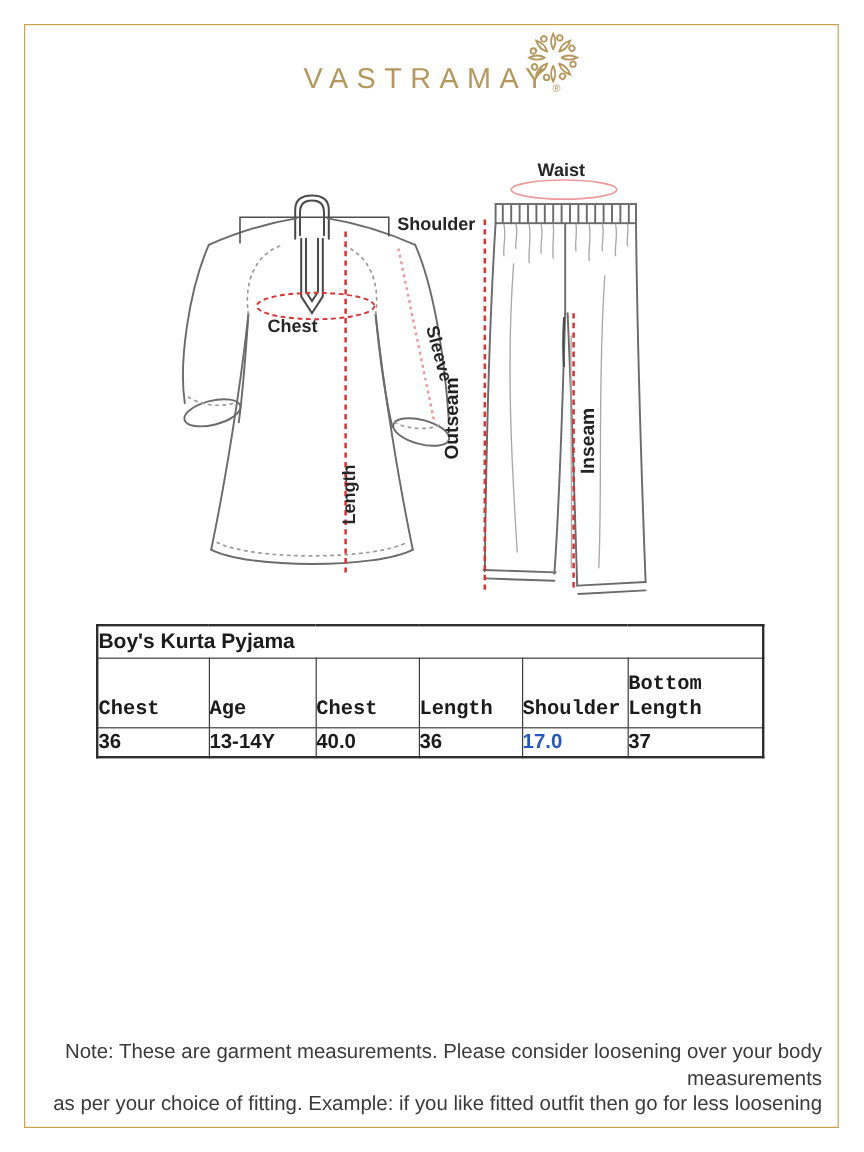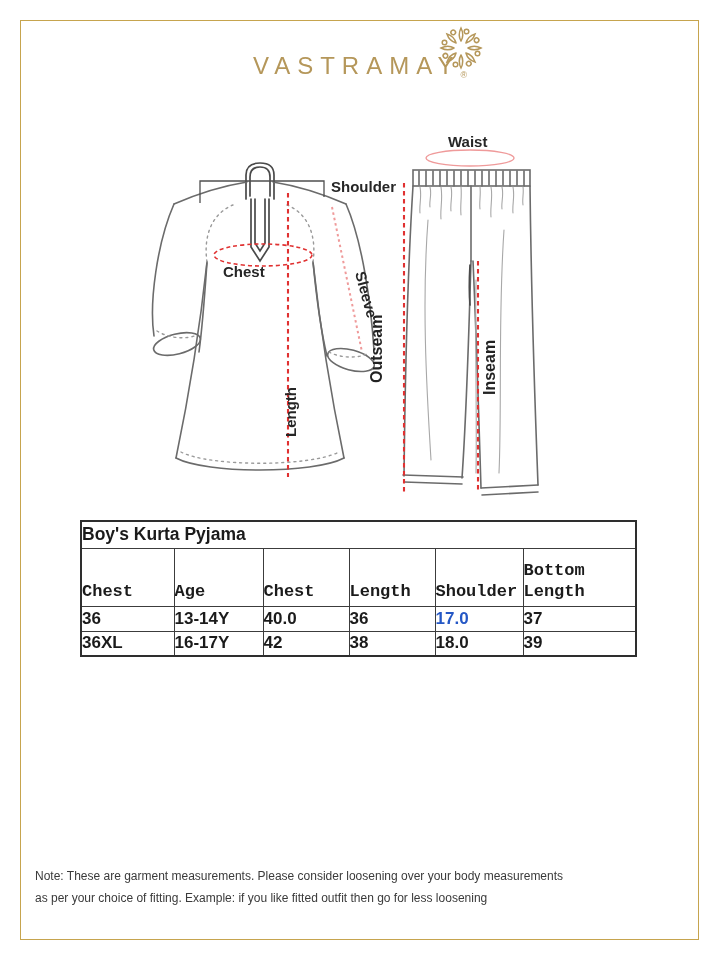--- a/index.html
+++ b/index.html
@@ -37,22 +37,22 @@
     border-collapse:collapse;table-layout:fixed;
     border:2px solid #2e2e2e;color:var(--table-ink,#1b1b1b);}
   .size-table td,.size-table th{border:1.5px solid #3c3c3c;text-align:left;
     font-weight:700;font-size:17px;overflow:hidden;}
   .size-table .t-title{height:27px;font-size:17.5px;}
   .size-table .t-sub{height:26px;font-size:14.5px;}
   .size-table th{height:58px;vertical-align:bottom;padding-bottom:3px;line-height:1.25;font-family:Liberation Mono, monospace;}
   .size-table td.val{height:25px;}
   .size-table td.hl{color:var(--highlight-blue,#2457c5);}
   
-  .note{position:absolute;left:35px;top:866px;width:650px;
-    color:var(--note-ink,#3a3a3a);font-size:12px;line-height:21.5px;font-weight:400;}
+  .note{position:absolute;left:35px;top:866px;width:650px;text-align:right;
+    color:var(--note-ink,#3a3a3a);font-size:17px;line-height:21.5px;font-weight:400;}
 </style>
 </head>
 <body>
 
 <div class="stage">
   <div class="frame"></div>
 
   <div class="logo-wrap">
     <span class="logo-text">VASTRAMAY</span><span class="reg">®</span>
   </div>
@@ -155,28 +155,20 @@
         <th>Bottom Length</th>
       </tr>
       <tr>
         <td class="val">36</td>
         <td class="val">13-14Y</td>
         <td class="val">40.0</td>
         <td class="val">36</td>
         <td class="val hl">17.0</td>
         <td class="val">37</td>
       </tr>
-      <tr>
-        <td class="val">36XL</td>
-        <td class="val">16-17Y</td>
-        <td class="val">42</td>
-        <td class="val">38</td>
-        <td class="val">18.0</td>
-        <td class="val">39</td>
-      </tr>
     </tbody>
   </table>
 
   <div class="note">
     <div>Note: These are garment measurements. Please consider loosening over your body measurements</div>
     <div>as per your choice of fitting. Example: if you like fitted outfit then go for less loosening</div>
   </div>
 </div>
 
 </body></html>

